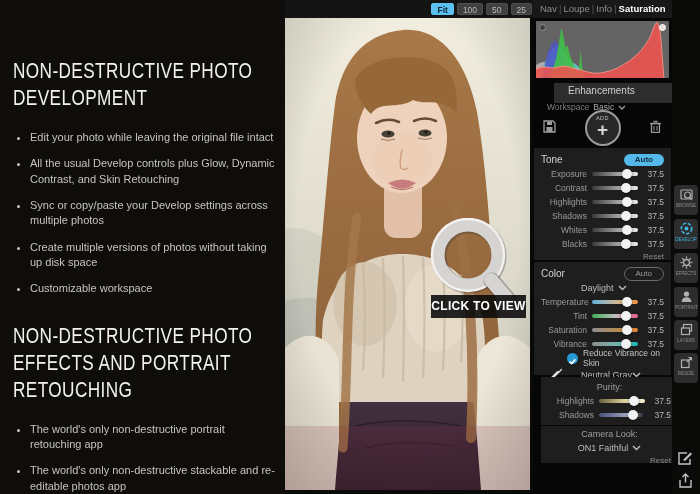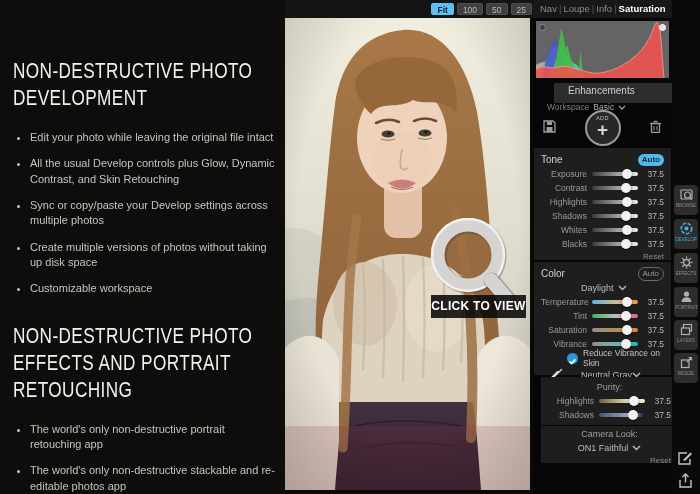--- a/index.html
+++ b/index.html
@@ -55,21 +55,21 @@
   .add-circle .add-word { display:block; font-size:5.5px; color:#bdbdbd; letter-spacing:.5px; margin-top:3px; }
   .add-circle .plus { display:block; font-size:19px; line-height:17px; color:#d6d6d6; font-weight:bold; }
 
   .sec { position:absolute; left:1px; width:137px; background:#1e1e1e; padding:4px 7px; }
   .sec-tone  { top:148px; height:112px; }
   .sec-color { top:262px; height:113px; }
   .sec-bottom{ top:377px; height:86px;margin-left:7px; }
 
   .sec-head { display:flex; align-items:center; justify-content:space-between; height:15px; }
   .sec-title { color:#d2d2d2; font-size:10px; }
-  .auto-pill { font-size:8px; line-height:10px; padding:1px 4px; border-radius:7px; }
+  .auto-pill { font-size:8px; line-height:10px; padding:1px 11px; border-radius:7px; }
   .auto-pill.filled { background:#54b9e9; color:#0c2d3d; font-weight:bold; }
   .auto-pill.outline { border:1px solid #6a6a6a; color:#9a9a9a; background:transparent; }
 
   .srow { display:flex; align-items:center; height:14px; }
   .slabel { width:46px; text-align:right; font-size:8.5px; color:#9a9a9a; flex:none; }
   .track { position:relative; flex:1; height:4px; border-radius:2px; margin:0 5px; background:#555; }
   .knob { position:absolute; top:-3px; width:10px; height:10px; background:#f2f2f2; border-radius:50%;
           box-shadow:0 1px 2px rgba(0,0,0,.6); }
   .sval { width:21px; text-align:right; font-size:8.5px; color:#b8b8b8; flex:none; }
   .reset-row { text-align:right; font-size:8px; color:#8d8d8d; height:11px; line-height:11px; }

